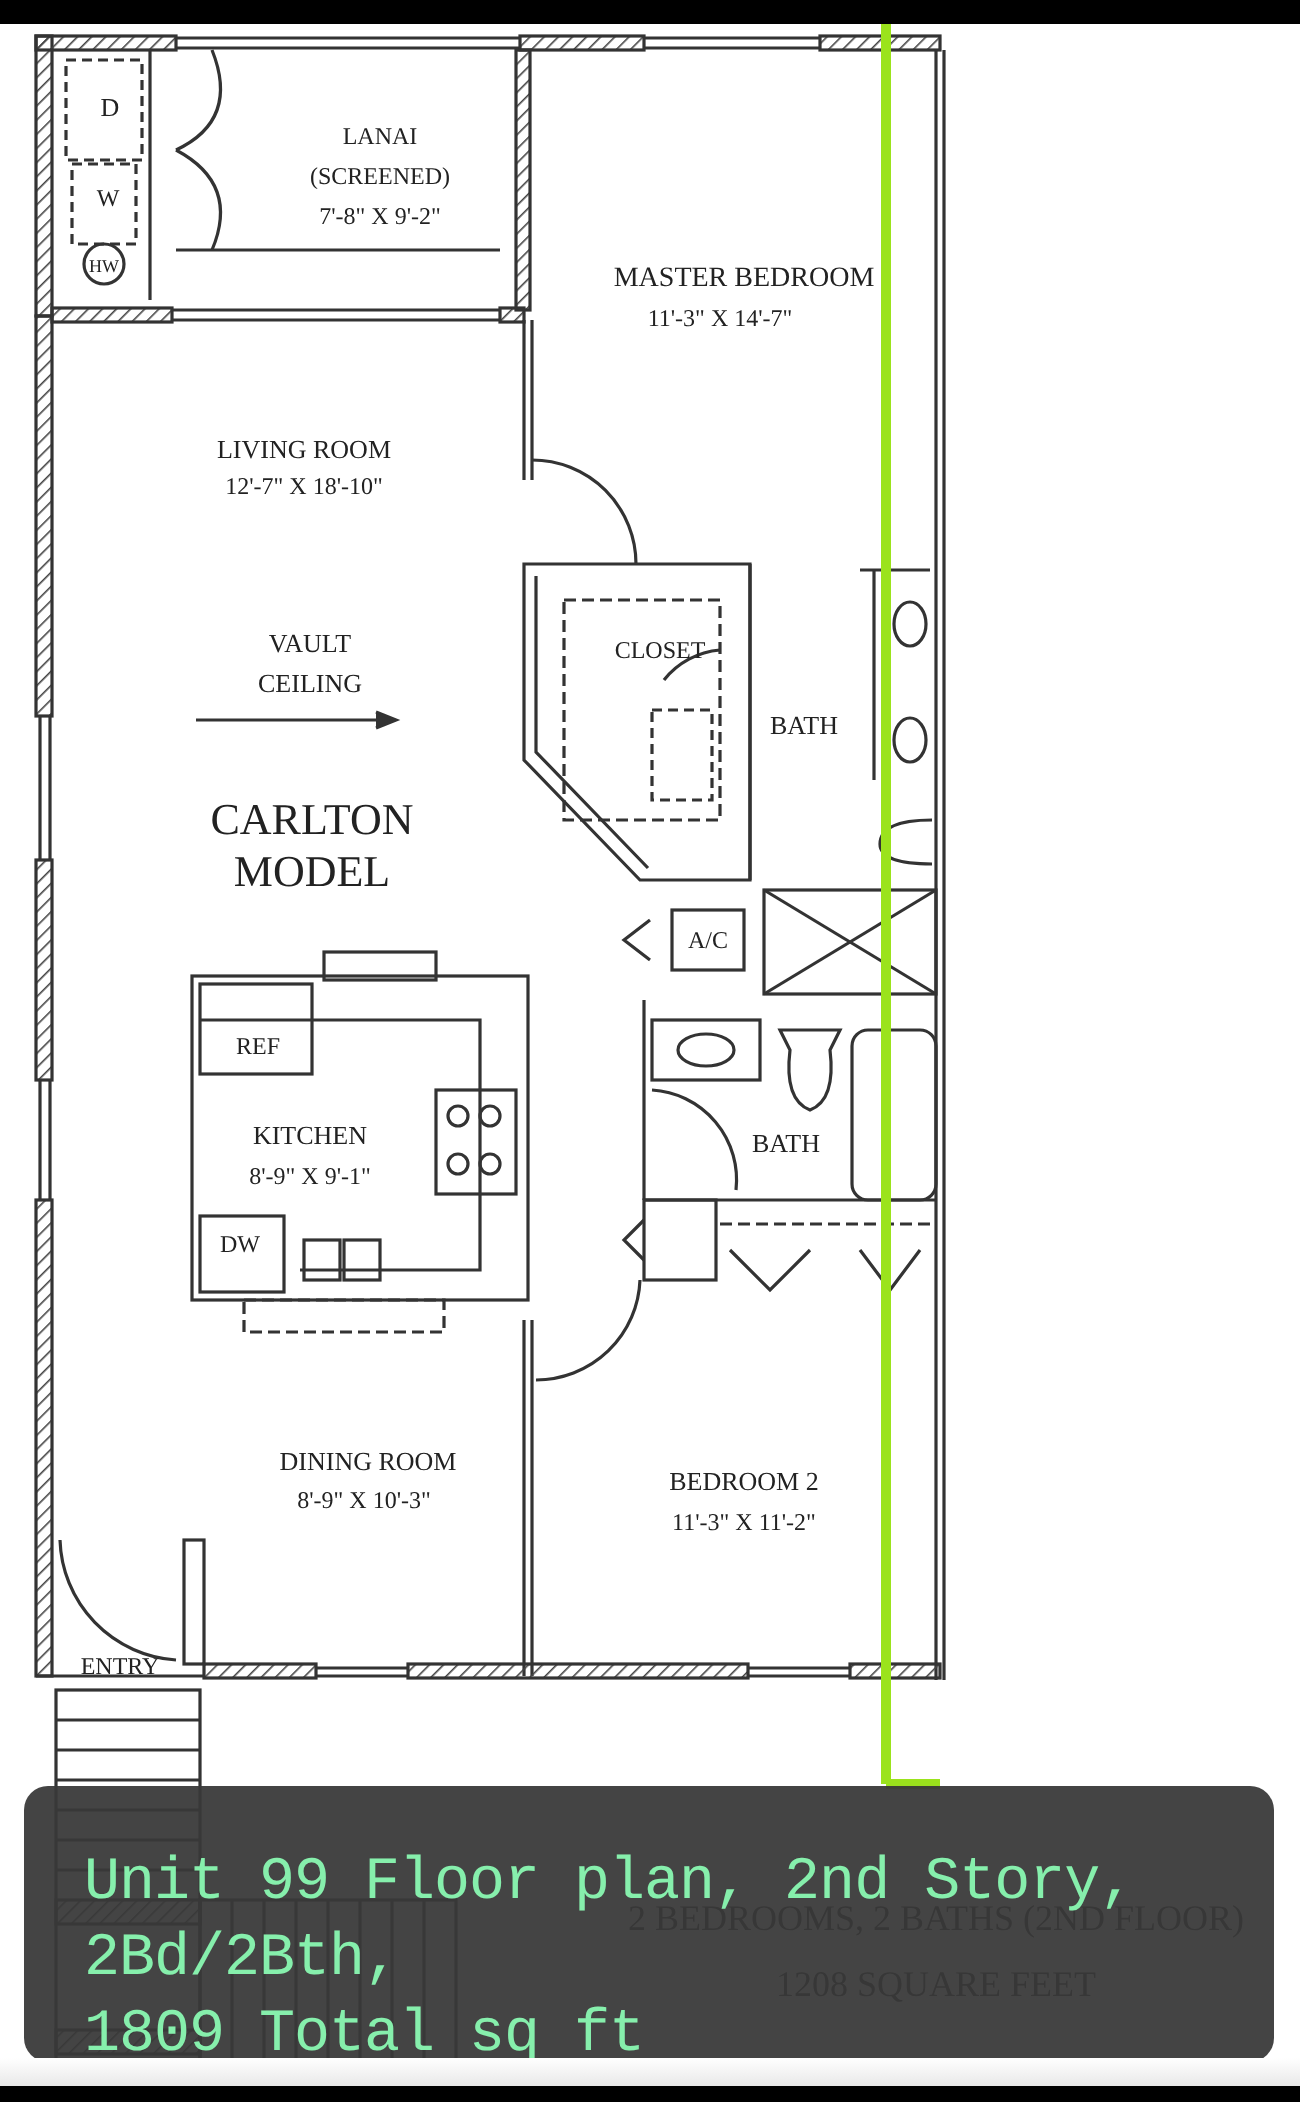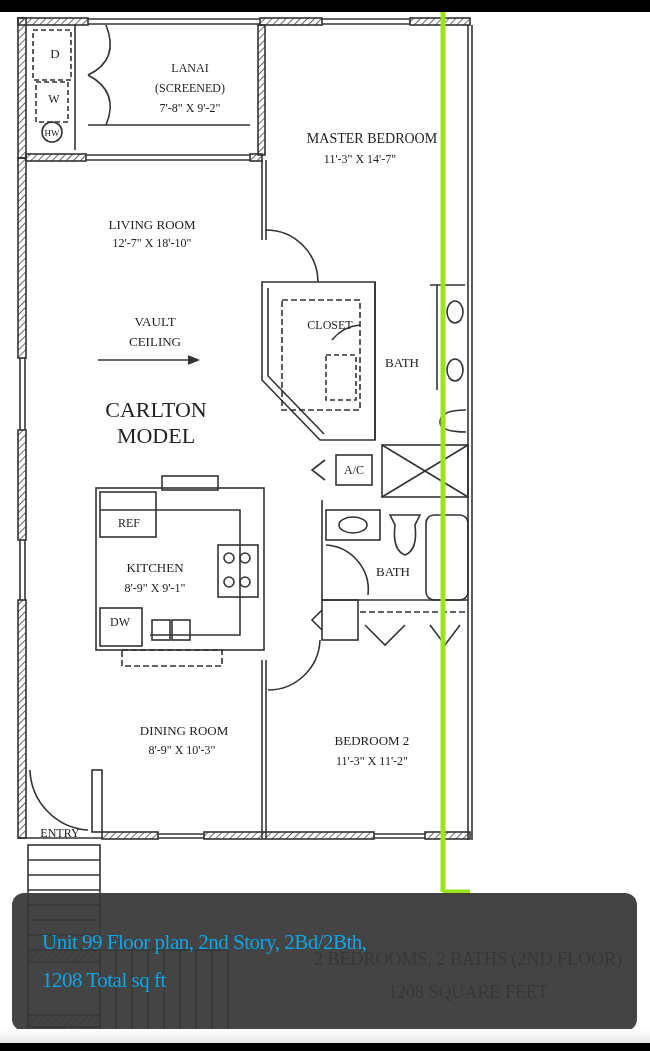--- a/index.html
+++ b/index.html
@@ -4,21 +4,21 @@
 <style>
   html, body { margin:0; padding:0; }
   body { width:650px; height:1051px; background:#ffffff; position:relative; overflow:hidden; font-family:"DejaVu Sans", sans-serif; }
   .topbar { position:absolute; left:0; top:0; width:650px; height:12px; background:#000; }
   .bottombar { position:absolute; left:0; bottom:0; width:650px; height:8px; background:#000; }
   .bottomfade { position:absolute; left:0; bottom:8px; width:650px; height:14px; background:linear-gradient(#ffffff,#e8e8e8); }
   .image-area { position:absolute; left:0; top:12px; width:650px; height:1017px; }
   .image-area svg { position:absolute; left:0; top:0; }
   .plan-text { font-family:"Liberation Serif", serif; fill:#222; }
   .caption { position:absolute; left:12px; top:893px; width:625px; height:138px; background:rgba(56,56,56,0.94); border-radius:12px; box-sizing:border-box; padding:30px 30px 0 30px; }
-  .caption-text { color:#0ea5e9; font-family:Liberation Serif, serif; font-size:21px; line-height:38px; letter-spacing:-0.5px; }
+  .caption-text { color:#86efac; font-family:Liberation Mono, monospace; font-size:30px; line-height:38px; letter-spacing:-0.5px; }
 </style>
 </head>
 <body>
 
 <div class="topbar"></div>
 
 <div class="image-area">
   <svg width="650" height="1017" viewBox="0 12 650 1017" xmlns="http://www.w3.org/2000/svg">
     <defs>
       <pattern id="hatch" width="5" height="5" patternUnits="userSpaceOnUse" patternTransform="rotate(45)">
@@ -184,17 +184,17 @@
       <text x="372" y="765" font-size="12">11'-3" X 11'-2"</text>
       <text x="60" y="837" font-size="12">ENTRY</text>
       <text x="468" y="965" font-size="18">2 BEDROOMS, 2 BATHS (2ND FLOOR)</text>
       <text x="468" y="998" font-size="18">1208 SQUARE FEET</text>
     </g>
   </svg>
 </div>
 
 <div class="caption">
   <div class="caption-text">Unit 99 Floor plan, 2nd Story, 2Bd/2Bth,</div>
-  <div class="caption-text">1208 Total sq ft</div>
+  <div class="caption-text">1809 Total sq ft</div>
 </div>
 
 <div class="bottomfade"></div>
 <div class="bottombar"></div>
 
 </body></html>

